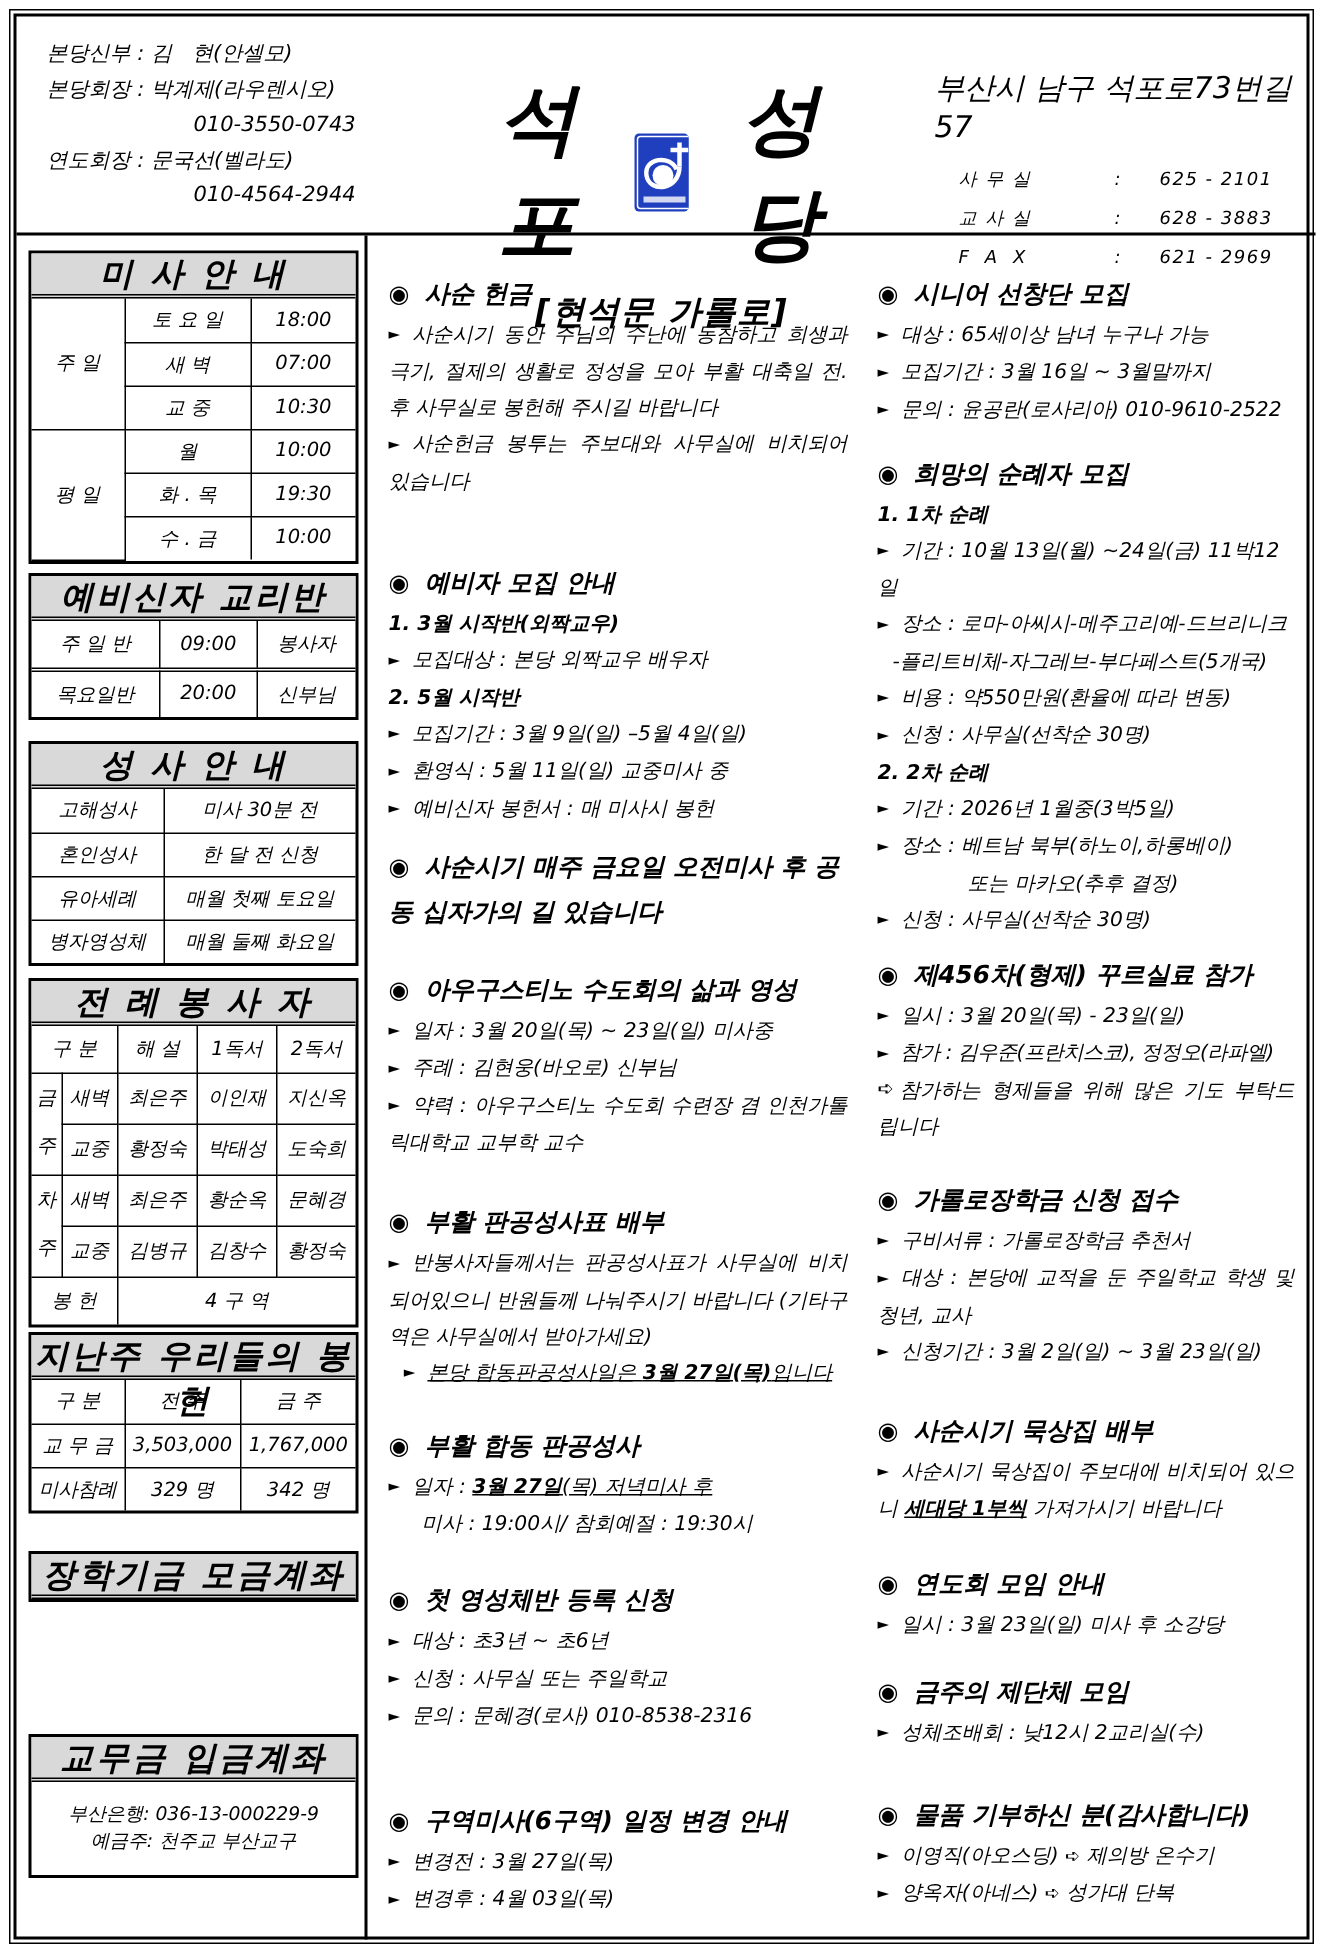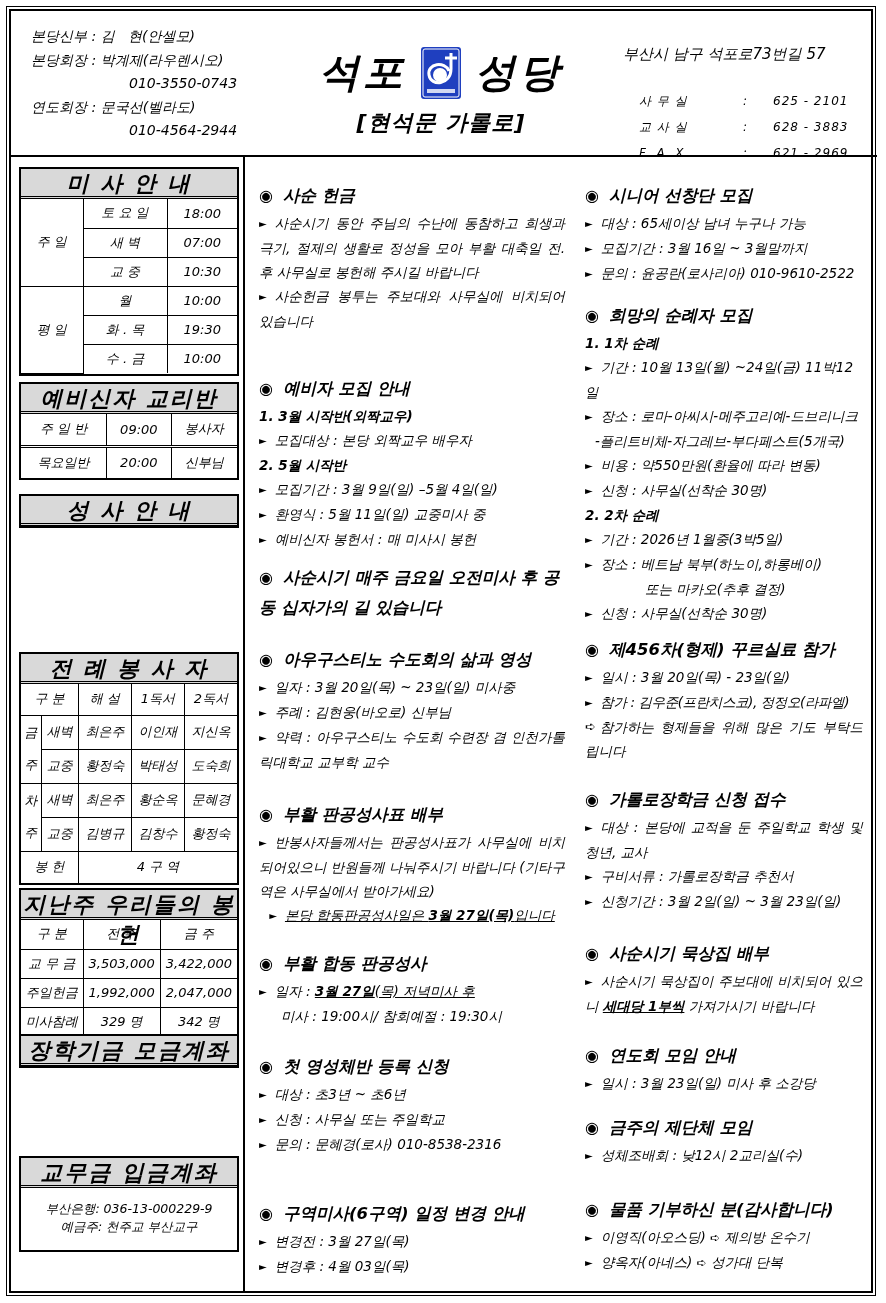--- a/index.html
+++ b/index.html
@@ -10,26 +10,26 @@
           border: 3px double #000; border-width: 4px; border-style: double; font-style: italic; }
   .page-inner { position: absolute; inset: 0; border: 1px solid #000; }
 
   
   .header { position: absolute; left: 0; top: 0; width: 866px; height: 146px; border-bottom: 2px solid #000; }
   .hdr-left { position: absolute; left: 20px; top: 14px; font-size: 14px; line-height: 23.5px; }
   .hdr-left .row { white-space: pre; }
   .hdr-left .phone { padding-left: 98px; }
   .hdr-center { position: absolute; left: 300px; top: 34px; width: 260px; text-align: center; }
   .title-row { display: flex; align-items: center; justify-content: center; gap: 14px; }
-  .title-word { font-size: 40px; font-weight: bold; letter-spacing: 4px; text-align: center; }
+  .title-word { font-size: 52px; font-weight: bold; letter-spacing: 4px; text-align: center; }
   .logo { width: 40px; height: 52px; background: #1f3fbf; border-radius: 3px; position: relative; overflow: hidden; }
   .logo svg { position: absolute; inset: 0; }
   .subtitle { font-size: 22px; font-weight: bold; margin-top: 8px; letter-spacing: 1px; }
   .hdr-right { position: absolute; left: 612px; top: 34px; font-size: 16px; }
-  .hdr-right .addr { font-size: 15px; margin-bottom: 24px; }
+  .hdr-right .addr { font-size: 20px; margin-bottom: 10px; }
   .contact-row { display: flex; font-size: 12px; line-height: 26px; padding-left: 16px; letter-spacing: 1px; }
   .contact-row .lbl { width: 104px; white-space: pre; }
   .contact-row .sep { width: 30px; }
 
   
   .sidebar { position: absolute; left: 0; top: 146px; width: 234px; height: 1136px; border-right: 2px solid #000; }
   .box { position: absolute; left: 8px; width: 220px; border: 2px solid #000; background: #fff; }
   .box-title { background: #d9d9d9; text-align: center; font-weight: bold; font-size: 22px;
                height: 30px; line-height: 30px; border-bottom: 3px double #000; letter-spacing: 2px; }
   table { border-collapse: collapse; width: 100%; font-size: 13px; }
@@ -160,20 +160,40 @@
                 <td style="height:32px;">목요일반</td>
                 <td>20:00</td>
                 <td>신부님</td>
               </tr>
       </tbody>
           </table>
     </div>
 
     <div class="box" style="top:337px;">
       <div class="box-title">성 사 안 내</div>
+      <table>
+        <tbody>
+              <tr>
+                <td style="width:88px;">고해성사</td>
+                <td>미사 30분 전</td>
+              </tr>
+        <tr>
+                <td>혼인성사</td>
+                <td>한 달 전 신청</td>
+              </tr>
+        <tr>
+                <td>유아세례</td>
+                <td>매월 첫째 토요일</td>
+              </tr>
+        <tr>
+                <td>병자영성체</td>
+                <td>매월 둘째 화요일</td>
+              </tr>
+      </tbody>
+          </table>
     </div>
 
     <div class="box" style="top:495px;">
       <div class="box-title">전 례 봉 사 자</div>
       <table>
         <tbody>
               <tr>
                 <td colspan="2" style="height:31px;">구  분</td>
                 <td>해  설</td>
                 <td>1독서</td>
@@ -224,26 +244,21 @@
       <table>
         <tbody>
               <tr>
                 <td style="width:62px;height:28px;">구      분</td>
                 <td>전      주</td>
                 <td>금      주</td>
               </tr>
         <tr>
                 <td style="height:28px;">교 무 금</td>
                 <td>3,503,000</td>
-                <td>3,422,000</td>
-              </tr>
-        <tr>
-                <td style="height:28px;">주일헌금</td>
-                <td>1,992,000</td>
-                <td>2,047,000</td>
+                <td>1,767,000</td>
               </tr>
         <tr>
                 <td style="height:28px;">미사참례</td>
                 <td>329 명</td>
                 <td>342 명</td>
               </tr>
       </tbody>
           </table>
     </div>
 
@@ -374,22 +389,22 @@
       <div class="item"><span class="arrow">►</span><span>일시 : 3월 20일(목) - 23일(일)</span></div>
       <div class="item" style="letter-spacing:-0.4px;"><span class="arrow">►</span><span>참가 : 김우준(프란치스코), 정정오(라파엘)</span></div>
       <div class="item justify"><span class="arrow" style="font-size:13px;margin-right:4px;">➪</span><span>참가하는 형제들을 위해 많은 기도 부탁드립니다</span></div>
     </div>
 
     <div class="sec" style="top:628px;">
       <div class="sec-title">
             <span class="bullet">◉</span>
             <span>가롤로장학금 신청 접수</span>
           </div>
+      <div class="item"><span class="arrow">►</span><span>구비서류 : 가롤로장학금 추천서</span></div>
       <div class="item justify"><span class="arrow">►</span><span>대상 : 본당에 교적을 둔 주일학교 학생 및 청년, 교사</span></div>
-      <div class="item"><span class="arrow">►</span><span>구비서류 : 가롤로장학금 추천서</span></div>
       <div class="item"><span class="arrow">►</span><span>신청기간 : 3월 2일(일) ~ 3월 23일(일)</span></div>
     </div>
 
     <div class="sec" style="top:782px;">
       <div class="sec-title">
             <span class="bullet">◉</span>
             <span>사순시기 묵상집 배부</span>
           </div>
       <div class="item justify"><span class="arrow">►</span><span>사순시기 묵상집이 주보대에 비치되어 있으니 </span><span class="u b">세대당 1부씩</span><span> 가져가시기 바랍니다</span></div>
     </div>

